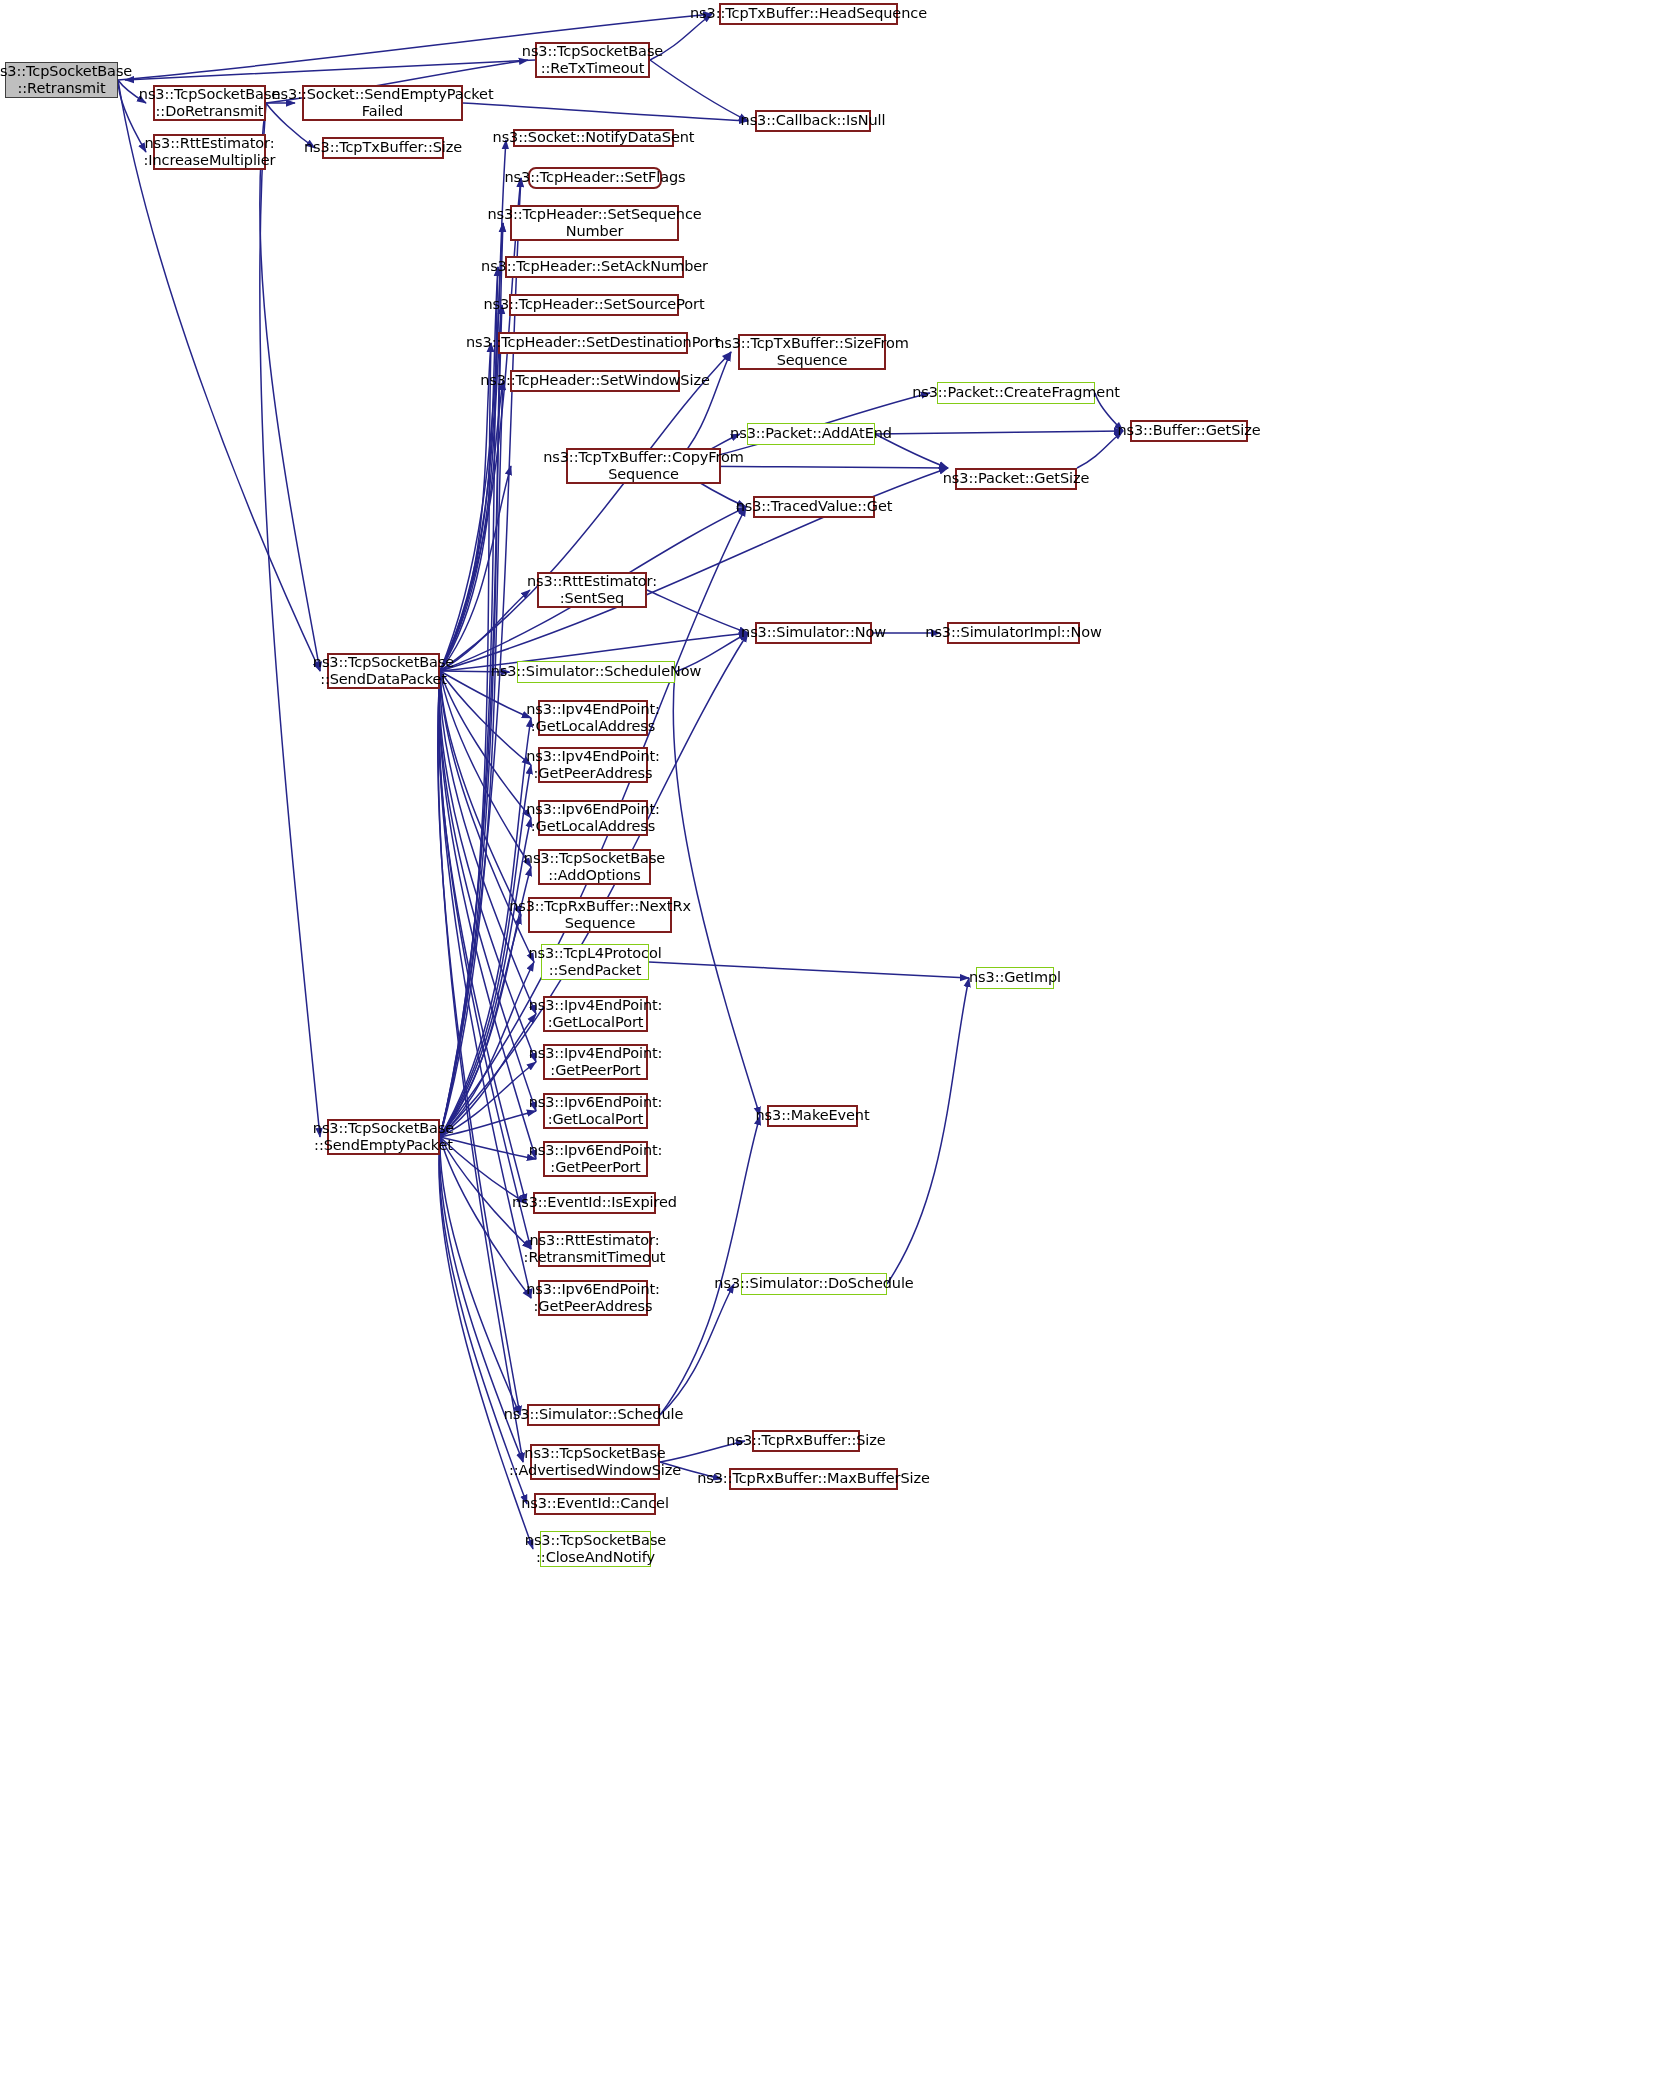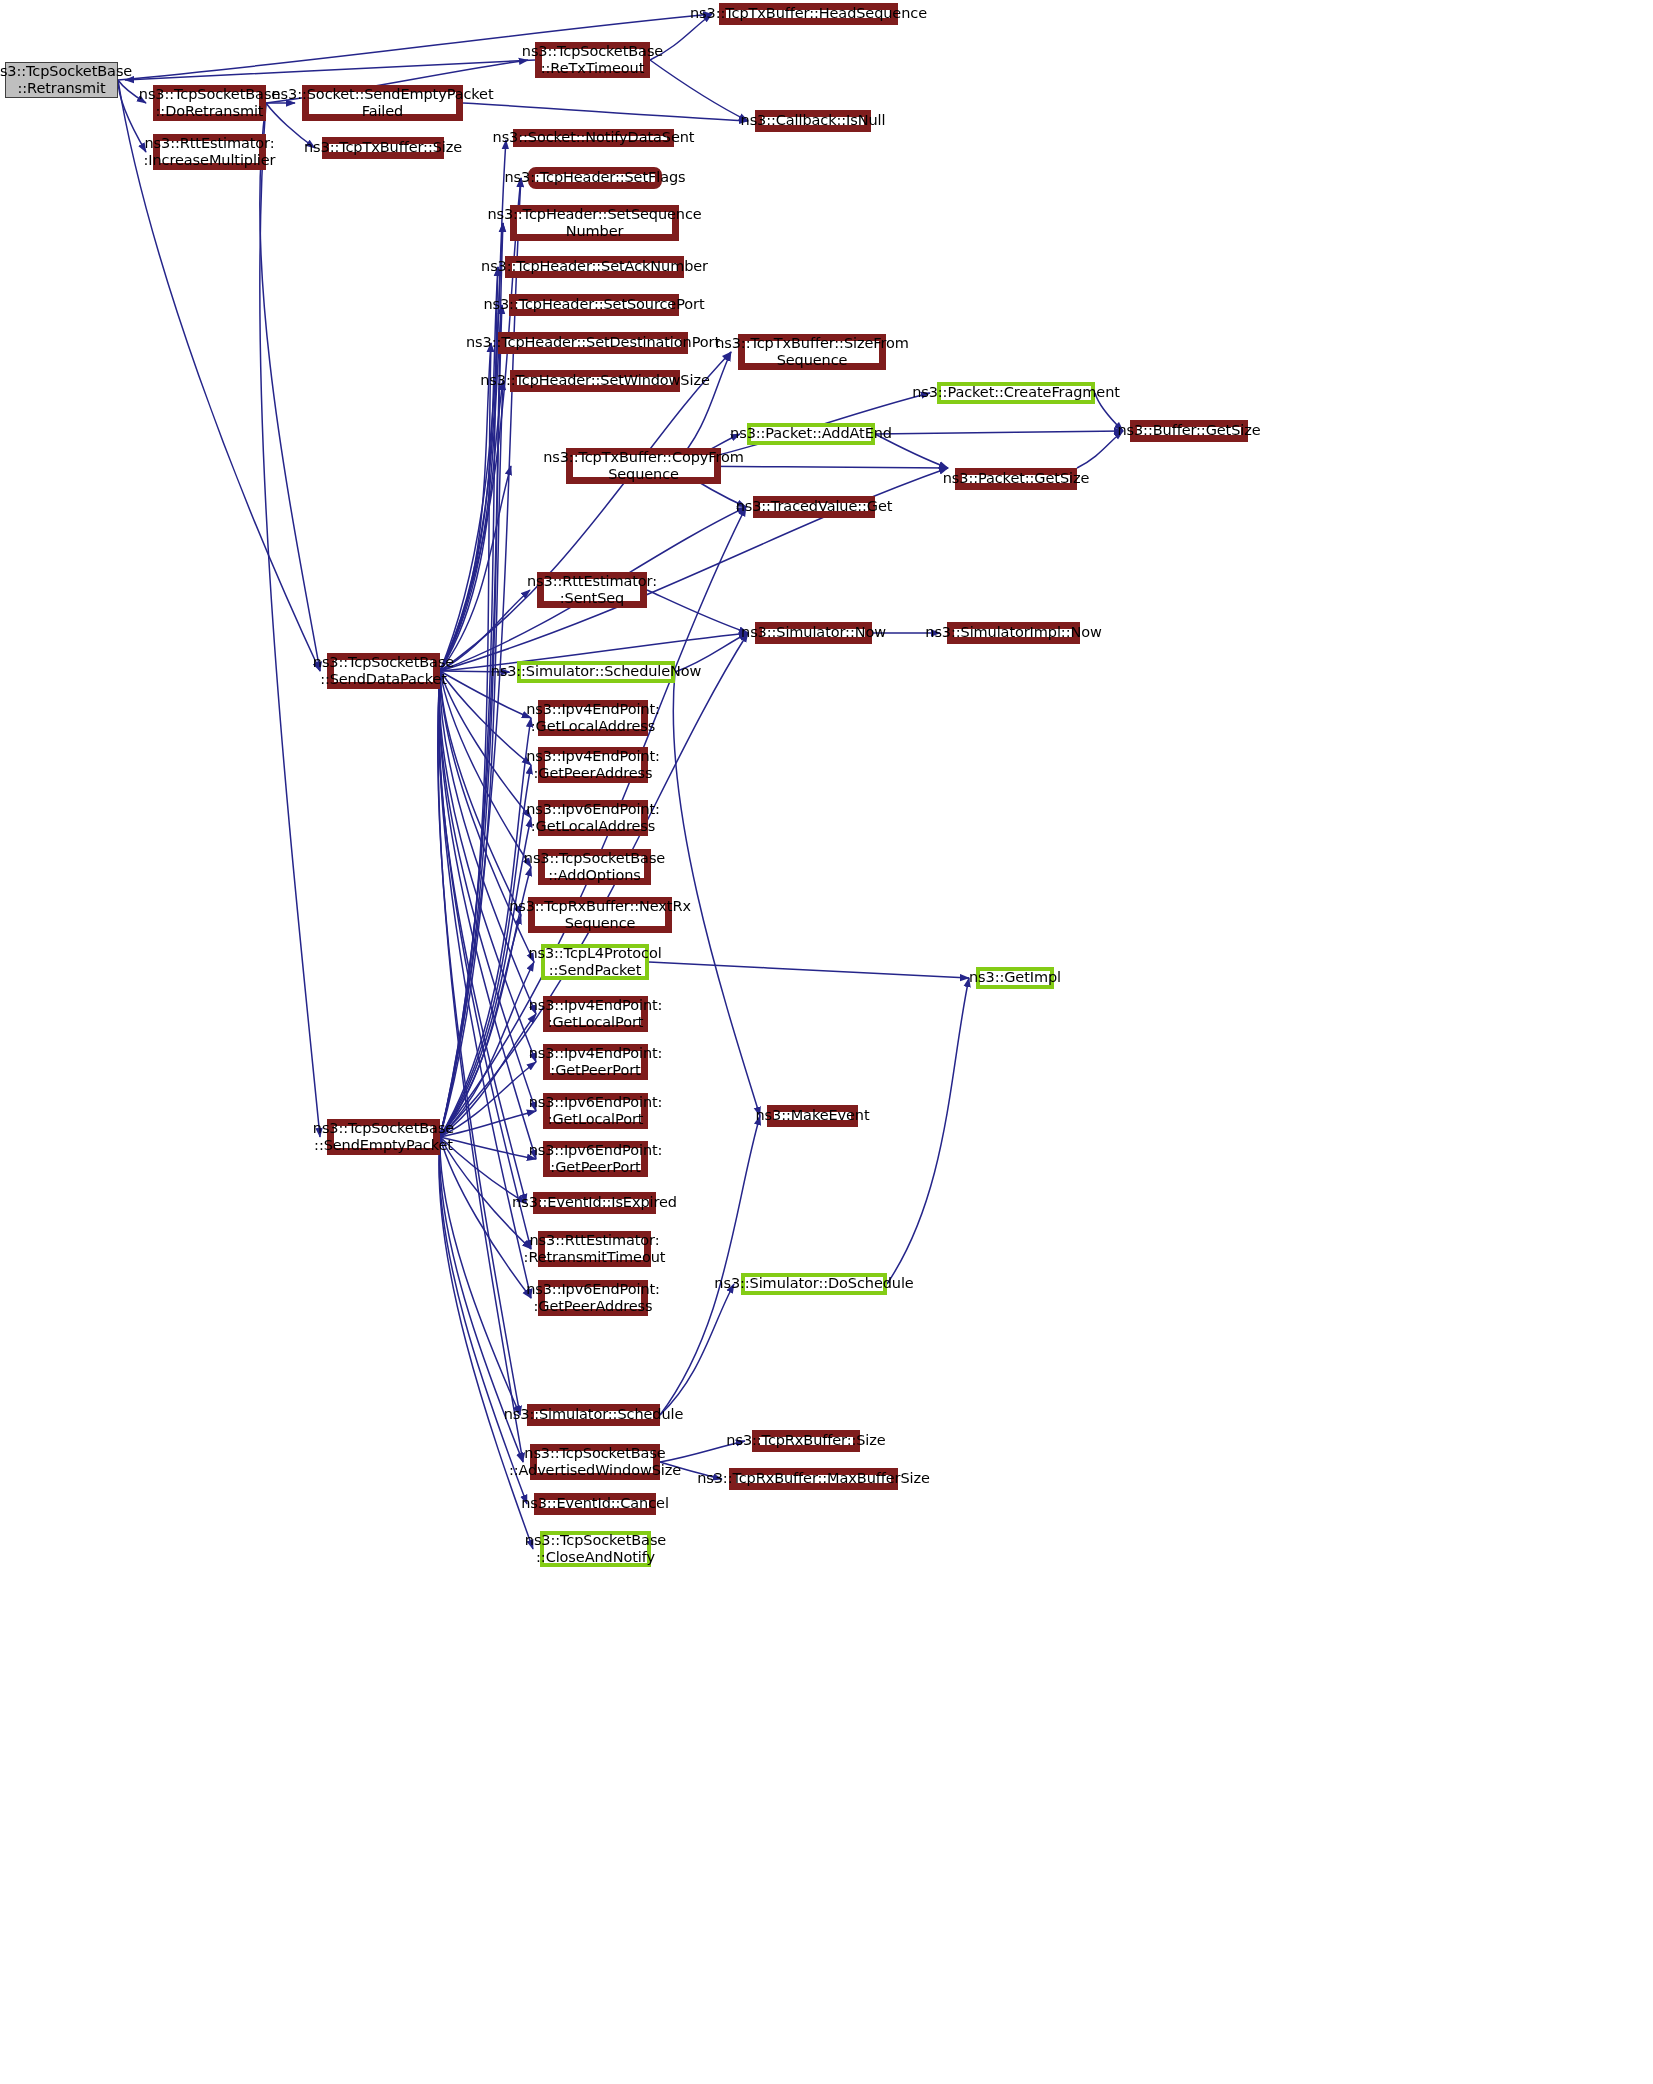--- a/index.html
+++ b/index.html
@@ -2,23 +2,23 @@
 <html><head>
 <meta charset="utf-8">
 <title>Call Graph</title>
 <style>
   html,body{margin:0;padding:0;background:#ffffff;}
   #canvas{position:relative;width:1653px;height:2084px;background:#fff;
     font-family:"DejaVu Sans","Liberation Sans",sans-serif;overflow:hidden;}
   svg.edges{position:absolute;left:0;top:0;width:1653px;height:2084px;pointer-events:none;}
   .node{position:absolute;box-sizing:border-box;display:flex;align-items:center;
     justify-content:center;text-align:center;background:#ffffff;
-    border:7px solid #7f1d1d;color:#000000;line-height:1.18;
+    border:2px solid #7f1d1d;color:#000000;line-height:1.18;
     font-size:14.5px;letter-spacing:-0.1px;padding:1px 3px;white-space:pre-line;}
-  .node.red{border:4px solid #84cc16;}
+  .node.red{border:1px solid #84cc16;}
   .node.root{background:#bfbfbf;border:1px solid #404040;}
 </style>
 </head>
 <body>
 
 <div id="canvas">
   <svg class="edges" id="edge-layer" viewBox="0 0 1653 2084">
     <defs>
       <marker id="ah" markerWidth="10" markerHeight="8" refX="9.2" refY="4" orient="auto" markerUnits="userSpaceOnUse">
         <path d="M0,0.3 L10,4 L0,7.7 z" fill="#25258a"></path>

